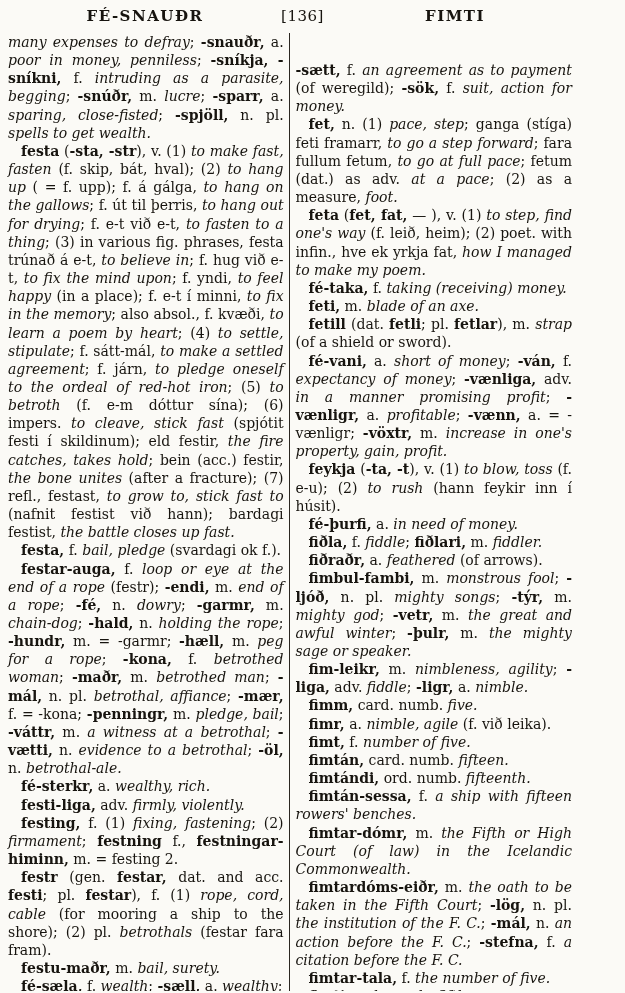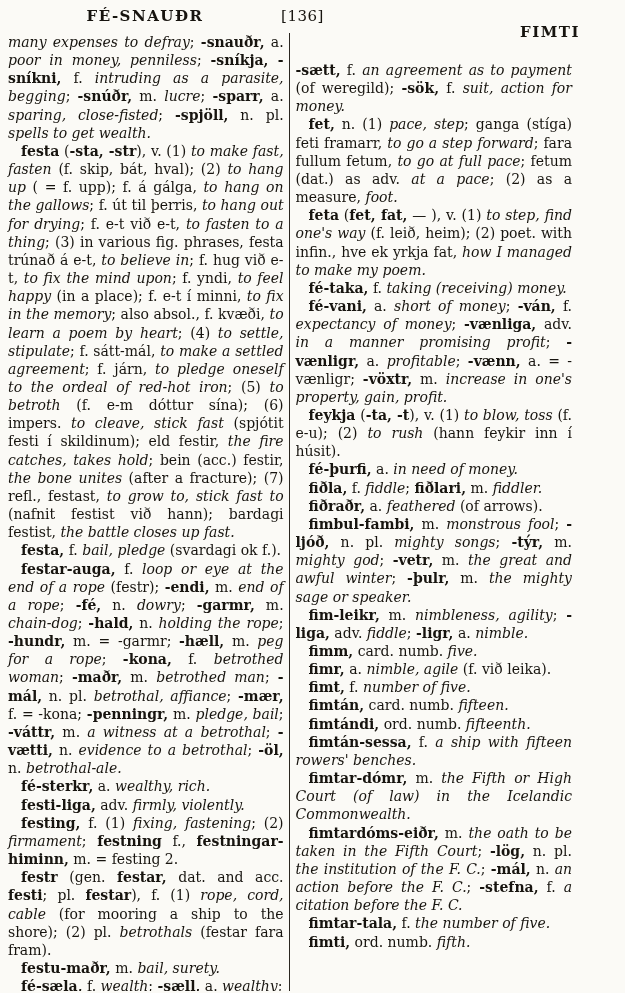--- a/index.html
+++ b/index.html
@@ -41,23 +41,22 @@
     width: 125px;
     text-align: center;
     font-weight: normal;
     letter-spacing: 0.5px;
   }
   .header-right {
     position: absolute;
     left: 330px;
     top: 7px;
     width: 250px;
-    text-align: right;
+    text-align: center;
     letter-spacing: 1.5px;
-    margin-top: 16px;
   }
   .columns {
     display: flex;
     align-items: stretch;
     height: 958px;
     overflow: hidden;
   }
   .col {
     box-sizing: border-box;
     width: 312px;
@@ -104,20 +103,22 @@
         <p class="entry"><span class="hw">festr</span><span class="rm"> (gen. </span><span class="hw">festar,</span><span class="rm"> dat. and acc. </span><span class="hw">festi</span><span class="rm">; pl. </span><span class="hw">festar</span><span class="rm">), f. (1) </span><span class="gl">rope, cord, cable</span><span class="rm"> (for mooring a ship to the shore); (2) pl. </span><span class="gl">betrothals</span><span class="rm"> (festar fara fram).</span></p>
         <p class="entry"><span class="hw">festu-maðr,</span><span class="rm"> m. </span><span class="gl">bail, surety.</span></p>
         <p class="entry"><span class="hw">fé-sæla,</span><span class="rm"> f. </span><span class="gl">wealth</span><span class="rm">; </span><span class="hw">-sæll,</span><span class="rm"> a. </span><span class="gl">wealthy</span><span class="rm">;</span></p>
       </div>
     <div class="divider"></div>
     <div class="col col-right" id="col-right">
         <p class="entry cont"><span class="hw">-sætt,</span><span class="rm"> f. </span><span class="gl">an agreement as to payment</span><span class="rm"> (of weregild); </span><span class="hw">-sök,</span><span class="rm"> f. </span><span class="gl">suit, action for money.</span></p>
         <p class="entry"><span class="hw">fet,</span><span class="rm"> n. (1) </span><span class="gl">pace, step</span><span class="rm">; ganga (stíga) feti framarr, </span><span class="gl">to go a step forward</span><span class="rm">; fara fullum fetum, </span><span class="gl">to go at full pace</span><span class="rm">; fetum (dat.) as adv. </span><span class="gl">at a pace</span><span class="rm">; (2) as a measure, </span><span class="gl">foot.</span></p>
         <p class="entry"><span class="hw">feta</span><span class="rm"> (</span><span class="hw">fet, fat,</span><span class="rm"> — ), v. (1) </span><span class="gl">to step, find one's way</span><span class="rm"> (f. leið, heim); (2) poet. with infin., hve ek yrkja fat, </span><span class="gl">how I managed to make my poem.</span></p>
         <p class="entry"><span class="hw">fé-taka,</span><span class="rm"> f. </span><span class="gl">taking (receiving) money.</span></p>
+        <p class="entry"><span class="hw">feti,</span><span class="rm"> m. </span><span class="gl">blade of an axe.</span></p>
+        <p class="entry"><span class="hw">fetill</span><span class="rm"> (dat. </span><span class="hw">fetli</span><span class="rm">; pl. </span><span class="hw">fetlar</span><span class="rm">), m. </span><span class="gl">strap</span><span class="rm"> (of a shield or sword).</span></p>
         <p class="entry"><span class="hw">fé-vani,</span><span class="rm"> a. </span><span class="gl">short of money</span><span class="rm">; </span><span class="hw">-ván,</span><span class="rm"> f. </span><span class="gl">expectancy of money</span><span class="rm">; </span><span class="hw">-vænliga,</span><span class="rm"> adv. </span><span class="gl">in a manner promising profit</span><span class="rm">; </span><span class="hw">-vænligr,</span><span class="rm"> a. </span><span class="gl">profitable</span><span class="rm">; </span><span class="hw">-vænn,</span><span class="rm"> a. = -vænligr; </span><span class="hw">-vöxtr,</span><span class="rm"> m. </span><span class="gl">increase in one's property, gain, profit.</span></p>
         <p class="entry"><span class="hw">feykja</span><span class="rm"> (</span><span class="hw">-ta, -t</span><span class="rm">), v. (1) </span><span class="gl">to blow, toss</span><span class="rm"> (f. e-u); (2) </span><span class="gl">to rush</span><span class="rm"> (hann feykir inn í húsit).</span></p>
         <p class="entry"><span class="hw">fé-þurfi,</span><span class="rm"> a. </span><span class="gl">in need of money.</span></p>
         <p class="entry"><span class="hw">fiðla,</span><span class="rm"> f. </span><span class="gl">fiddle</span><span class="rm">; </span><span class="hw">fiðlari,</span><span class="rm"> m. </span><span class="gl">fiddler.</span></p>
         <p class="entry"><span class="hw">fiðraðr,</span><span class="rm"> a. </span><span class="gl">feathered</span><span class="rm"> (of arrows).</span></p>
         <p class="entry"><span class="hw">fimbul-fambi,</span><span class="rm"> m. </span><span class="gl">monstrous fool</span><span class="rm">; </span><span class="hw">-ljóð,</span><span class="rm"> n. pl. </span><span class="gl">mighty songs</span><span class="rm">; </span><span class="hw">-týr,</span><span class="rm"> m. </span><span class="gl">mighty god</span><span class="rm">; </span><span class="hw">-vetr,</span><span class="rm"> m. </span><span class="gl">the great and awful winter</span><span class="rm">; </span><span class="hw">-þulr,</span><span class="rm"> m. </span><span class="gl">the mighty sage or speaker.</span></p>
         <p class="entry"><span class="hw">fim-leikr,</span><span class="rm"> m. </span><span class="gl">nimbleness, agility</span><span class="rm">; </span><span class="hw">-liga,</span><span class="rm"> adv. </span><span class="gl">fiddle</span><span class="rm">; </span><span class="hw">-ligr,</span><span class="rm"> a. </span><span class="gl">nimble.</span></p>
         <p class="entry"><span class="hw">fimm,</span><span class="rm"> card. numb. </span><span class="gl">five.</span></p>
         <p class="entry"><span class="hw">fimr,</span><span class="rm"> a. </span><span class="gl">nimble, agile</span><span class="rm"> (f. við leika).</span></p>
         <p class="entry"><span class="hw">fimt,</span><span class="rm"> f. </span><span class="gl">number of five.</span></p>

